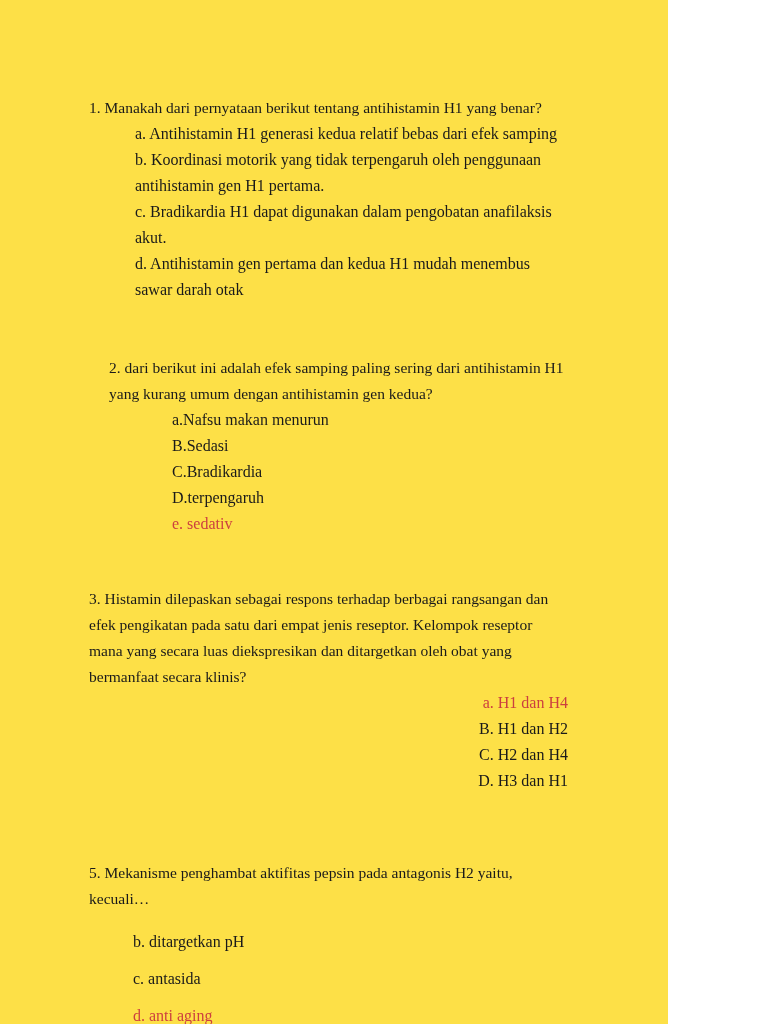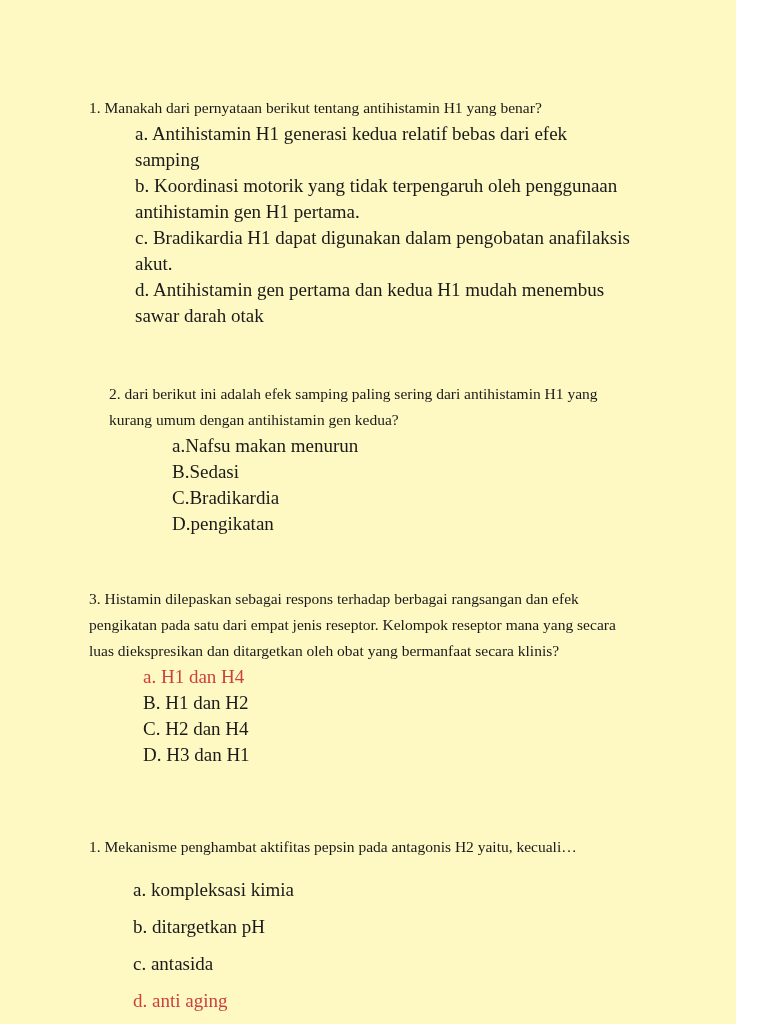--- a/index.html
+++ b/index.html
@@ -10,55 +10,55 @@
   body {
     width: 768px;
     height: 1024px;
     font-family: "Liberation Serif", "DejaVu Serif", serif;
     color: #1a1a1a;
     -webkit-font-smoothing: antialiased;
     overflow: hidden;
   }
   .page {
     position: relative;
-    width: 736px;
+    width: 668px;
     height: 1024px;
-    background: #fef9c3;
+    background: #fde047;
     box-sizing: border-box;
     padding: 95px 100px 0 89px;
   }
   .question-block {
     margin: 0 0 26px 0;
   }
   .q-stem {
     font-size: 15.5px;
     line-height: 26px;
     color: #1a1a1a;
     text-align: left;
     margin: 0;
     white-space: pre-wrap;
   }
   .options {
     list-style: none;
     margin: 0;
     padding: 0;
   }
   .option {
-    font-size: 19px;
+    font-size: 16px;
     line-height: 26px;
     color: #1a1a1a;
     white-space: pre-wrap;
   }
   .option.red {
     color: #cc3f3f;
   }
   
   .q1 .options { padding-left: 46px; }
   .q2 .options { padding-left: 63px; }
-  .q3 .options { padding-left: 54px; }
+  .q3 .options { padding-left: 54px; text-align: right; }
   .q4 .options { padding-left: 44px; }
 
   
   .q4 .option { line-height: 37px; }
   .q4 .q-stem { margin-bottom: 11px; }
 
   
   .q1 { margin-bottom: 52px; }
   .q2 { margin-bottom: 49px; margin-left: 20px; }
   .q3 { margin-bottom: 66px; }
@@ -78,37 +78,37 @@
       <li class="option">d. Antihistamin gen pertama dan kedua H1 mudah menembus sawar darah otak</li>
     </ul>
   </div>
 
   <div class="question-block q2">
     <p class="q-stem">2. dari berikut ini adalah efek samping paling sering dari antihistamin H1 yang kurang umum dengan antihistamin gen kedua?</p>
     <ul class="options">
       <li class="option">a.Nafsu makan menurun</li>
       <li class="option">B.Sedasi</li>
       <li class="option">C.Bradikardia</li>
-      <li class="option">D.pengikatan</li>
+      <li class="option">D.terpengaruh</li>
+      <li class="option red">e. sedativ</li>
     </ul>
   </div>
 
   <div class="question-block q3">
     <p class="q-stem">3. Histamin dilepaskan sebagai respons terhadap berbagai rangsangan dan efek pengikatan pada satu dari empat jenis reseptor. Kelompok reseptor mana yang secara luas diekspresikan dan ditargetkan oleh obat yang bermanfaat secara klinis?</p>
     <ul class="options">
       <li class="option red">a. H1 dan H4</li>
       <li class="option">B. H1 dan H2</li>
       <li class="option">C. H2 dan H4</li>
       <li class="option">D. H3 dan H1</li>
     </ul>
   </div>
 
   <div class="question-block q4">
-    <p class="q-stem">1. Mekanisme penghambat aktifitas pepsin pada antagonis H2 yaitu, kecuali…</p>
+    <p class="q-stem">5. Mekanisme penghambat aktifitas pepsin pada antagonis H2 yaitu, kecuali…</p>
     <ul class="options">
-      <li class="option">a. kompleksasi kimia</li>
       <li class="option">b. ditargetkan pH</li>
       <li class="option">c. antasida</li>
       <li class="option red">d. anti aging</li>
     </ul>
   </div>
 
 </div>
 
 </body></html>

